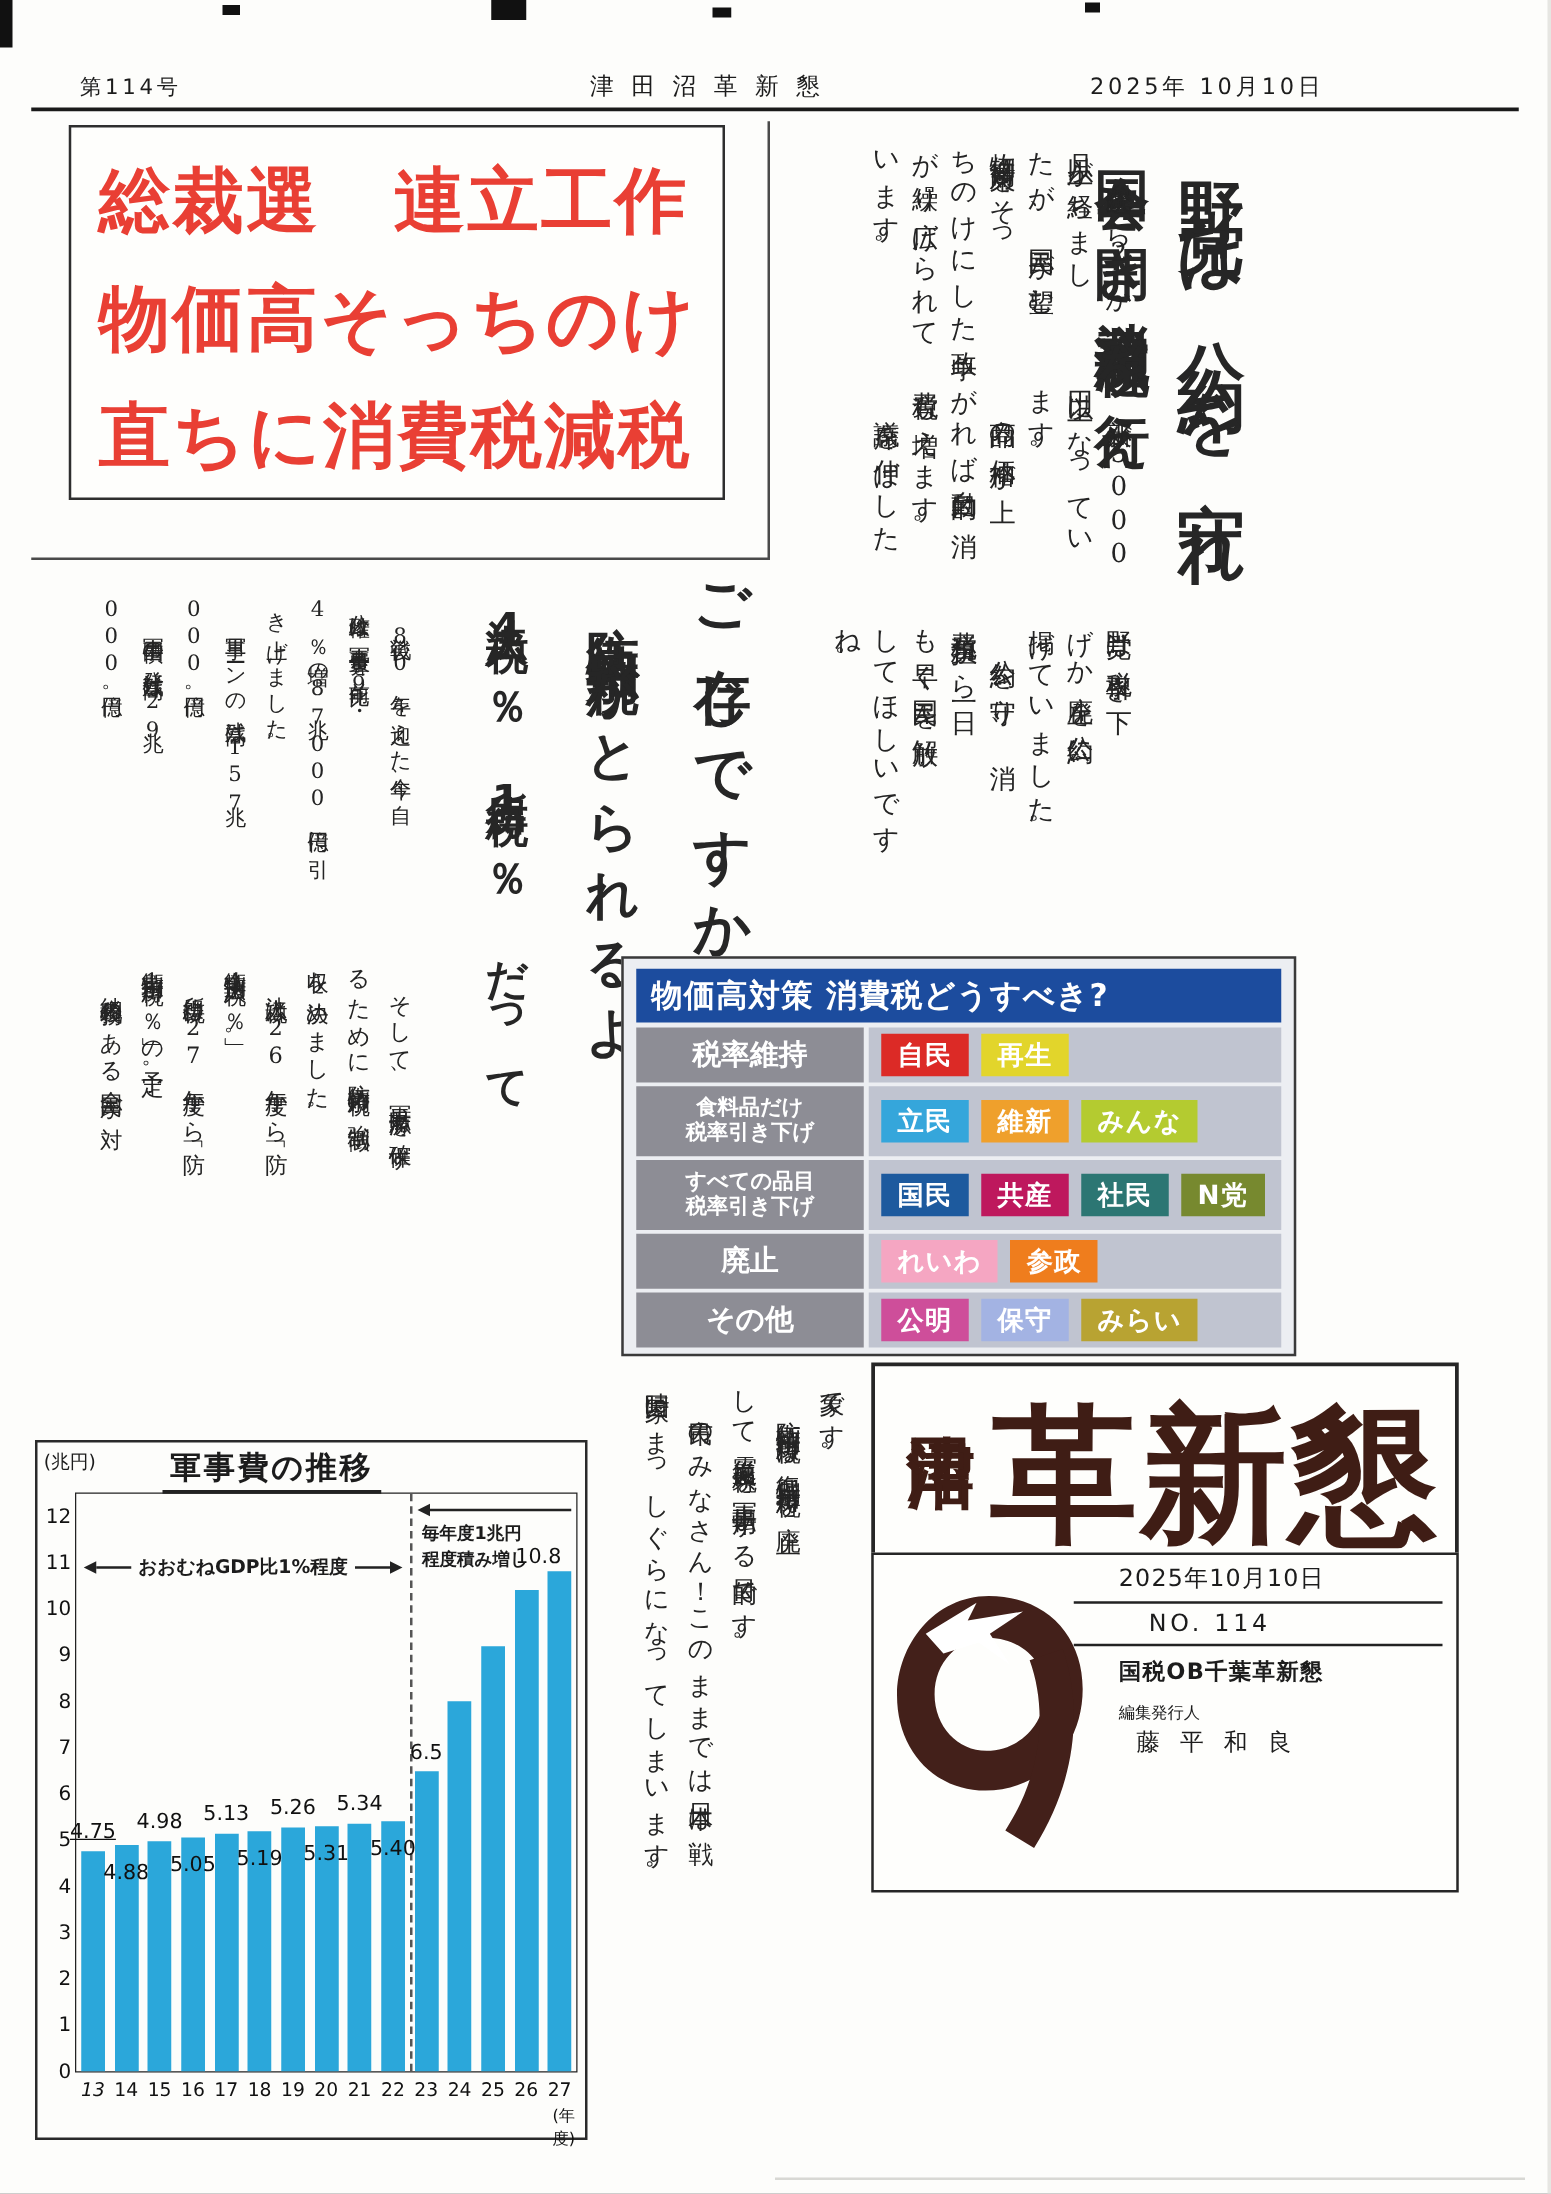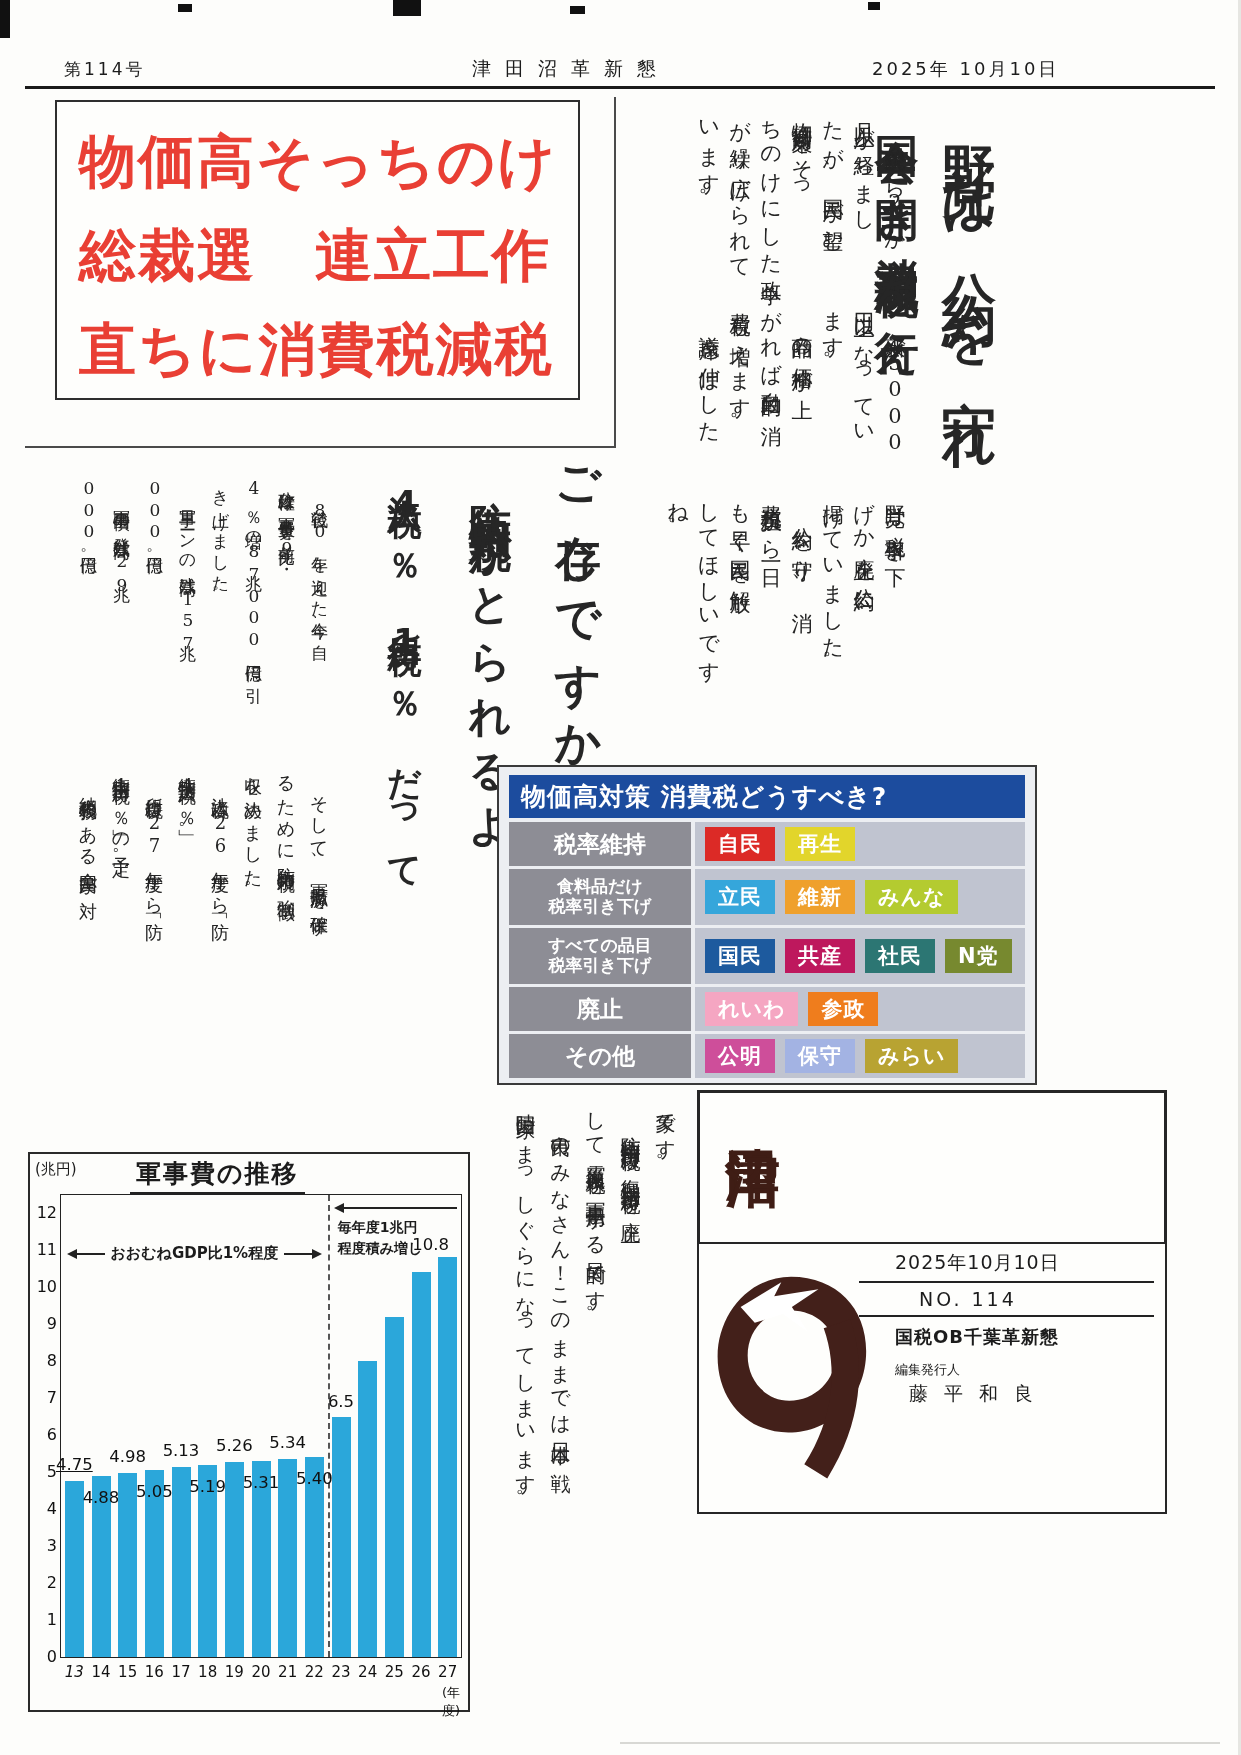--- a/index.html
+++ b/index.html
@@ -100,22 +100,22 @@
 
   <div class="hdr-issue">第114号</div>
   <div class="hdr-title">津田沼革新懇</div>
   <div class="hdr-date">2025年 10月10日</div>
   <div class="hdr-rule"></div>
 
   <div class="v-rule1"></div>
   <div class="h-rule1"></div>
 
   <div class="lead-box">
+    <div class="lead-line">総裁選　連立工作</div>
     <div class="lead-line">物価高そっちのけ</div>
-    <div class="lead-line">総裁選　連立工作</div>
     <div class="lead-line">直ちに消費税減税</div>
   </div>
 
   <div class="vhead" style="left:932px;top:102px;height:640px;font-size:54px;letter-spacing:22px;">野党は公約を守れ</div>
   <div class="vhead" style="left:868px;top:102px;height:640px;font-size:44px;letter-spacing:4px;">国会を開き消費税減税を行え</div>
 
   <div class="vtext vbody-a" style="left:690px;top:106px;height:196px;width:220px;">　参院選から2か
 月以上が経ちまし
 たが、国民が望む
 物価高対策をそっ
@@ -283,20 +283,21 @@
           <span class="ann-line"></span>
         </div>
         <div class="ann-right-text" style="left: 276.667px; top: 22px;">毎年度1兆円
 程度積み増し</div>
       </div>
     <div class="x-unit" style="left:412px;top:530px;">(年度)</div>
   </div>
 
   <div class="logo-box">
     <div class="logo-area">津田沼</div>
+    <div class="logo-brand">革新懇</div>
   </div>
 
   <div class="pub-box">
     <div class="pub-bird">
       <svg width="168" height="238" viewBox="0 0 190 250">
         <path d="M95 14 C 147 14 180 50 180 98 C 180 152 140 190 92 190 C 46 190 12 154 12 104 C 12 58 46 14 95 14 Z
                  M95 52 C 67 52 46 74 46 103 C 46 132 67 154 93 154 C 122 154 146 131 146 100 C 146 72 123 52 95 52 Z" fill="#43201a"></path>
         <path d="M162 62 C 180 115 175 180 136 242 L 110 226 C 144 174 148 116 132 72 Z" fill="#43201a"></path>
         <path d="M38 48 L84 20 L76 36 L126 28 L96 48 L114 76 L86 56 L54 66 Z" fill="#ffffff"></path>
       </svg>

